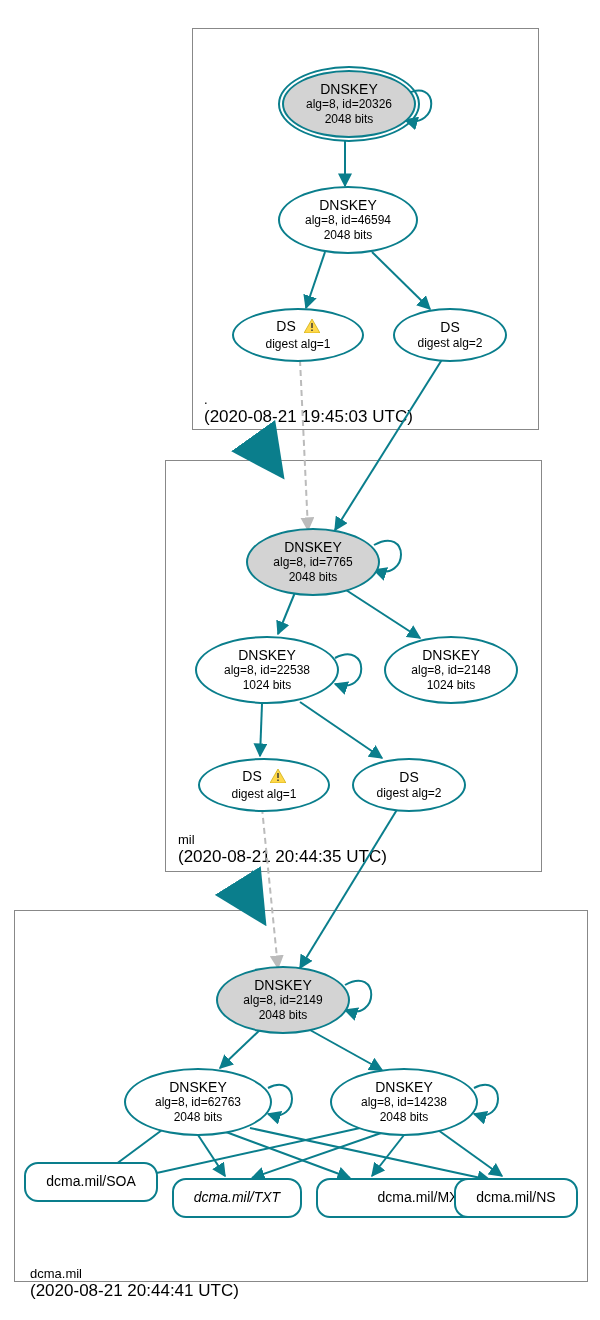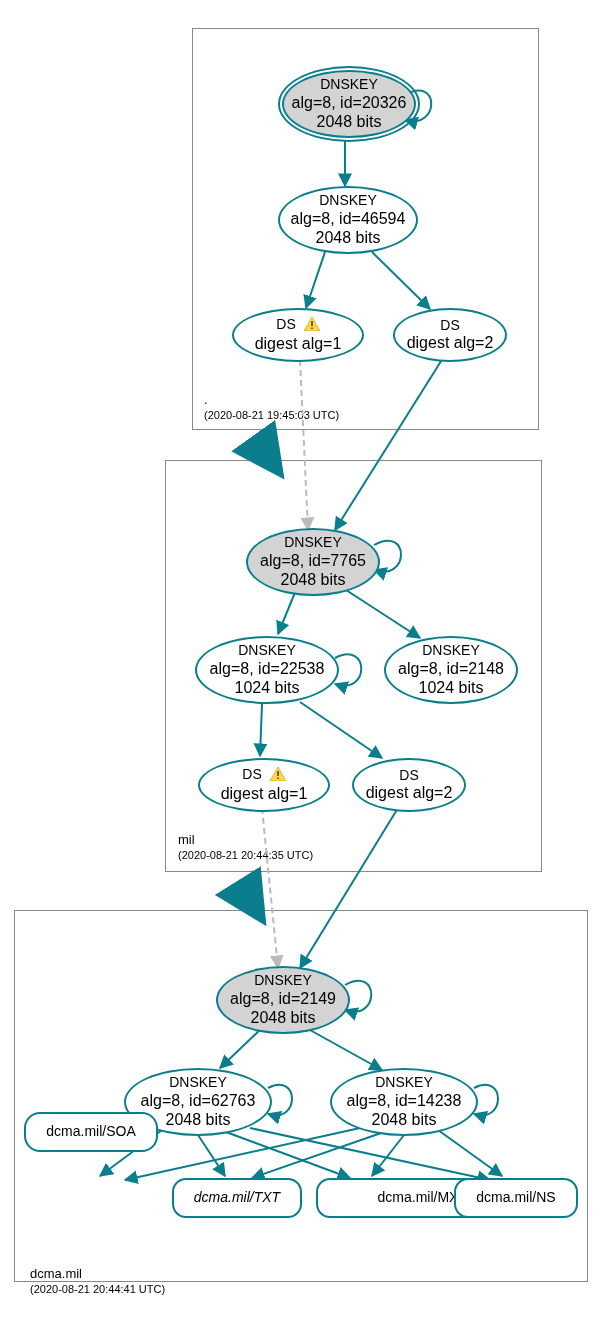--- a/index.html
+++ b/index.html
@@ -14,21 +14,21 @@
   .zone-box {
     position: absolute;
     border: 1px solid #888;
     background: white;
   }
   .zone-label {
     position: absolute;
     font-size: 13px;
   }
   .zone-timestamp {
-    font-size: 11px;
+    font-size: 17px;
   }
   .node {
     position: absolute;
     border: 2px solid #0a7e8c;
     background: white;
     text-align: center;
     display: flex;
     flex-direction: column;
     justify-content: center;
     align-items: center;
@@ -48,21 +48,21 @@
     top: -6px; left: -6px; right: -6px; bottom: -6px;
     border: 2px solid #0a7e8c;
     border-radius: 50%;
     pointer-events: none;
   }
   .node-title {
     font-size: 14px;
     line-height: 1.1;
   }
   .node-sub {
-    font-size: 16px;
+    font-size: 12px;
     line-height: 1.2;
   }
   .warn-icon {
     display: inline-block;
     margin-left: 4px;
     vertical-align: middle;
   }
   svg.edge-layer {
     position: absolute;
     top: 0; left: 0;
@@ -243,21 +243,21 @@
   <div class="node-sub">alg=8, id=62763</div>
   <div class="node-sub">2048 bits</div>
 </div>
 
 <div class="node ellipse" style="left:330px; top:1068px; width:144px; height:64px;">
   <div class="node-title">DNSKEY</div>
   <div class="node-sub">alg=8, id=14238</div>
   <div class="node-sub">2048 bits</div>
 </div>
 
-<div class="node rrect" style="left:24px; top:1112px; width:130px; height:36px;border-radius:16px;">
+<div class="node rrect" style="left:24px; top:1162px; width:130px; height:36px;">
   <div class="node-title">dcma.mil/SOA</div>
 </div>
 <div class="node rrect" style="left:172px; top:1178px; width:126px; height:36px;font-style:italic;">
   <div class="node-title">dcma.mil/TXT</div>
 </div>
 <div class="node rrect" style="left:316px; top:1178px; width:120px; height:36px;padding-left:40px;">
   <div class="node-title">dcma.mil/MX</div>
 </div>
 <div class="node rrect" style="left:454px; top:1178px; width:120px; height:36px;justify-content:center;">
   <div class="node-title">dcma.mil/NS</div>

